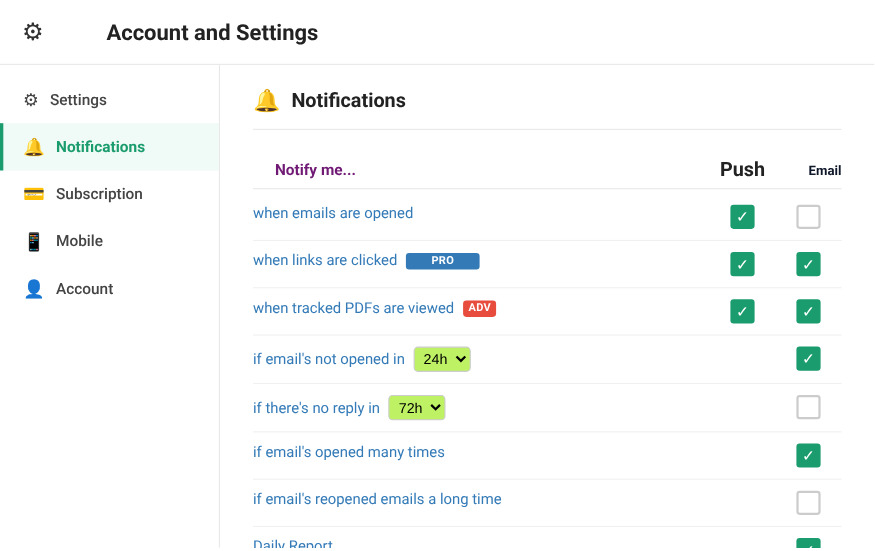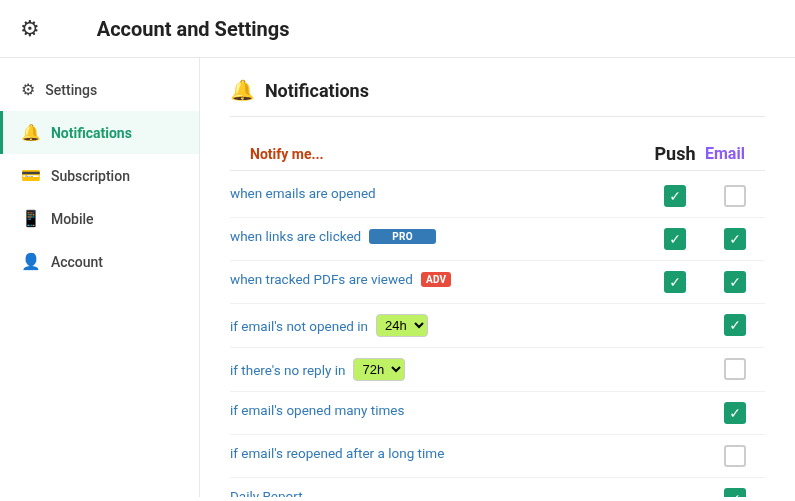--- a/index.html
+++ b/index.html
@@ -88,37 +88,37 @@
     .notif-header-row {
       display: flex;
       align-items: center;
       padding: 6px 0;
       border-bottom: 1px solid #e8e8e8;
       margin-bottom: 4px;
     }
     .notif-header-label {
       flex: 1;
       font-weight: 700;
-      color: #c2410c;
+      color: #701a75;
       font-size: 14px;
       padding-left: 20px;
     }
     .notif-header-push {
       width: 60px;
       text-align: center;
       font-weight: 700;
       color: #222;
       font-size: 18px;
     }
     .notif-header-email {
       width: 60px;
-      text-align: left;
-      font-weight: 700;
-      color: #8b5cf6;
-      font-size: 16px;
+      text-align: right;
+      font-weight: 700;
+      color: #0f172a;
+      font-size: 12px;
     }
 
     .notif-row {
       display: flex;
       align-items: flex-start;
       padding: 10px 0;
       border-bottom: 1px solid #f0f0f0;
     }
     .notif-row-label {
       flex: 1;
@@ -324,21 +324,21 @@
         <span class="notif-row-label">if email's opened many times</span>
         <div class="notif-push">
           <div class="checkbox-empty"></div>
         </div>
         <div class="notif-email">
           <div class="checkbox-checked">✓</div>
         </div>
       </div>
 
       <div class="notif-row">
-        <span class="notif-row-label">if email's reopened after a long time</span>
+        <span class="notif-row-label">if email's reopened emails a long time</span>
         <div class="notif-push">
           <div class="checkbox-empty"></div>
         </div>
         <div class="notif-email">
           <div class="checkbox-unchecked"></div>
         </div>
       </div>
 
       <div class="notif-row">
         <span class="notif-row-label">Daily Report</span>

